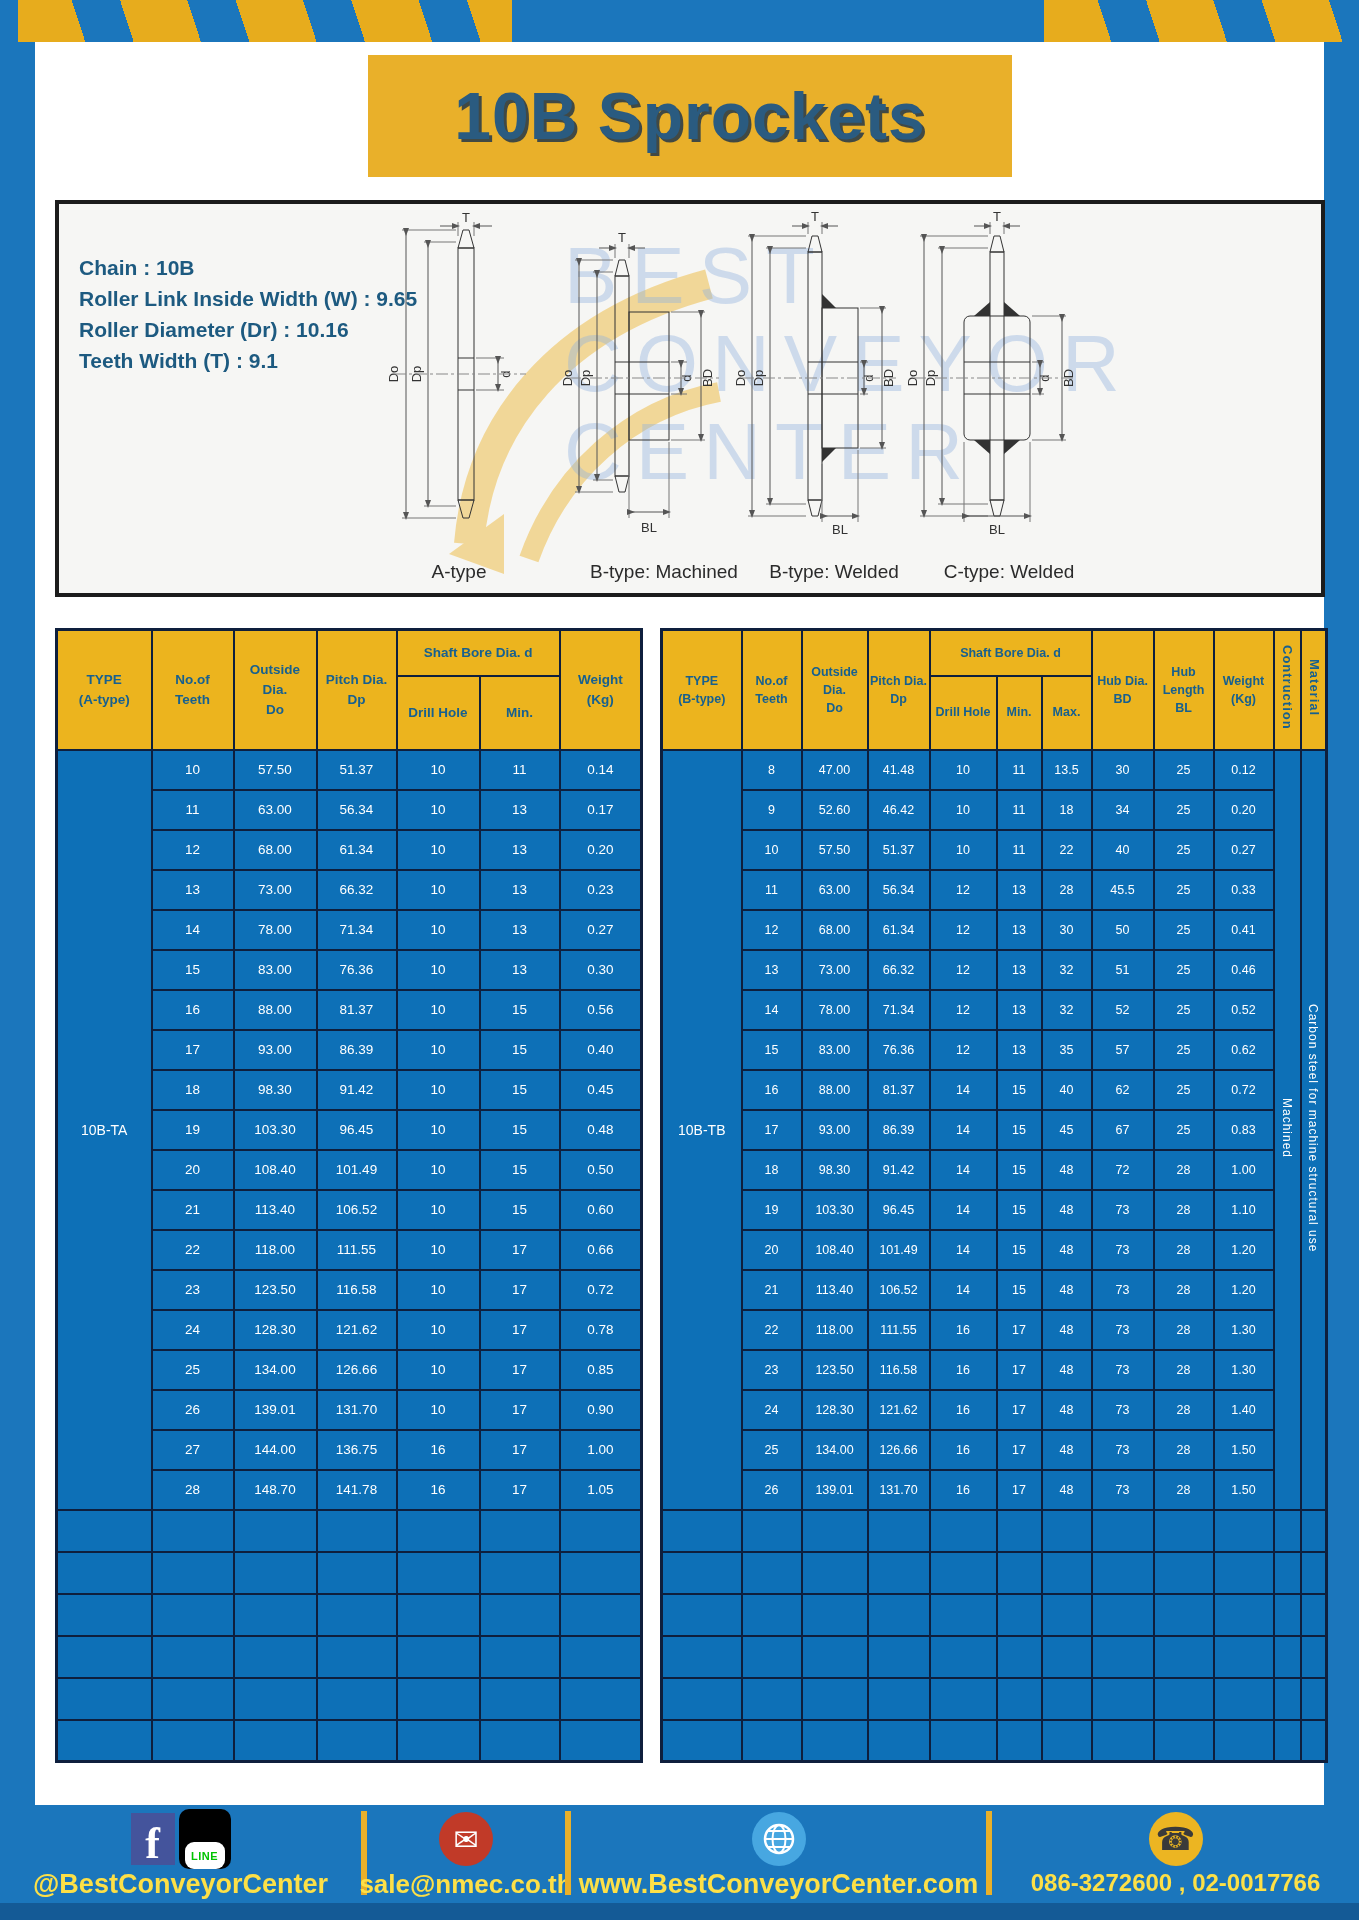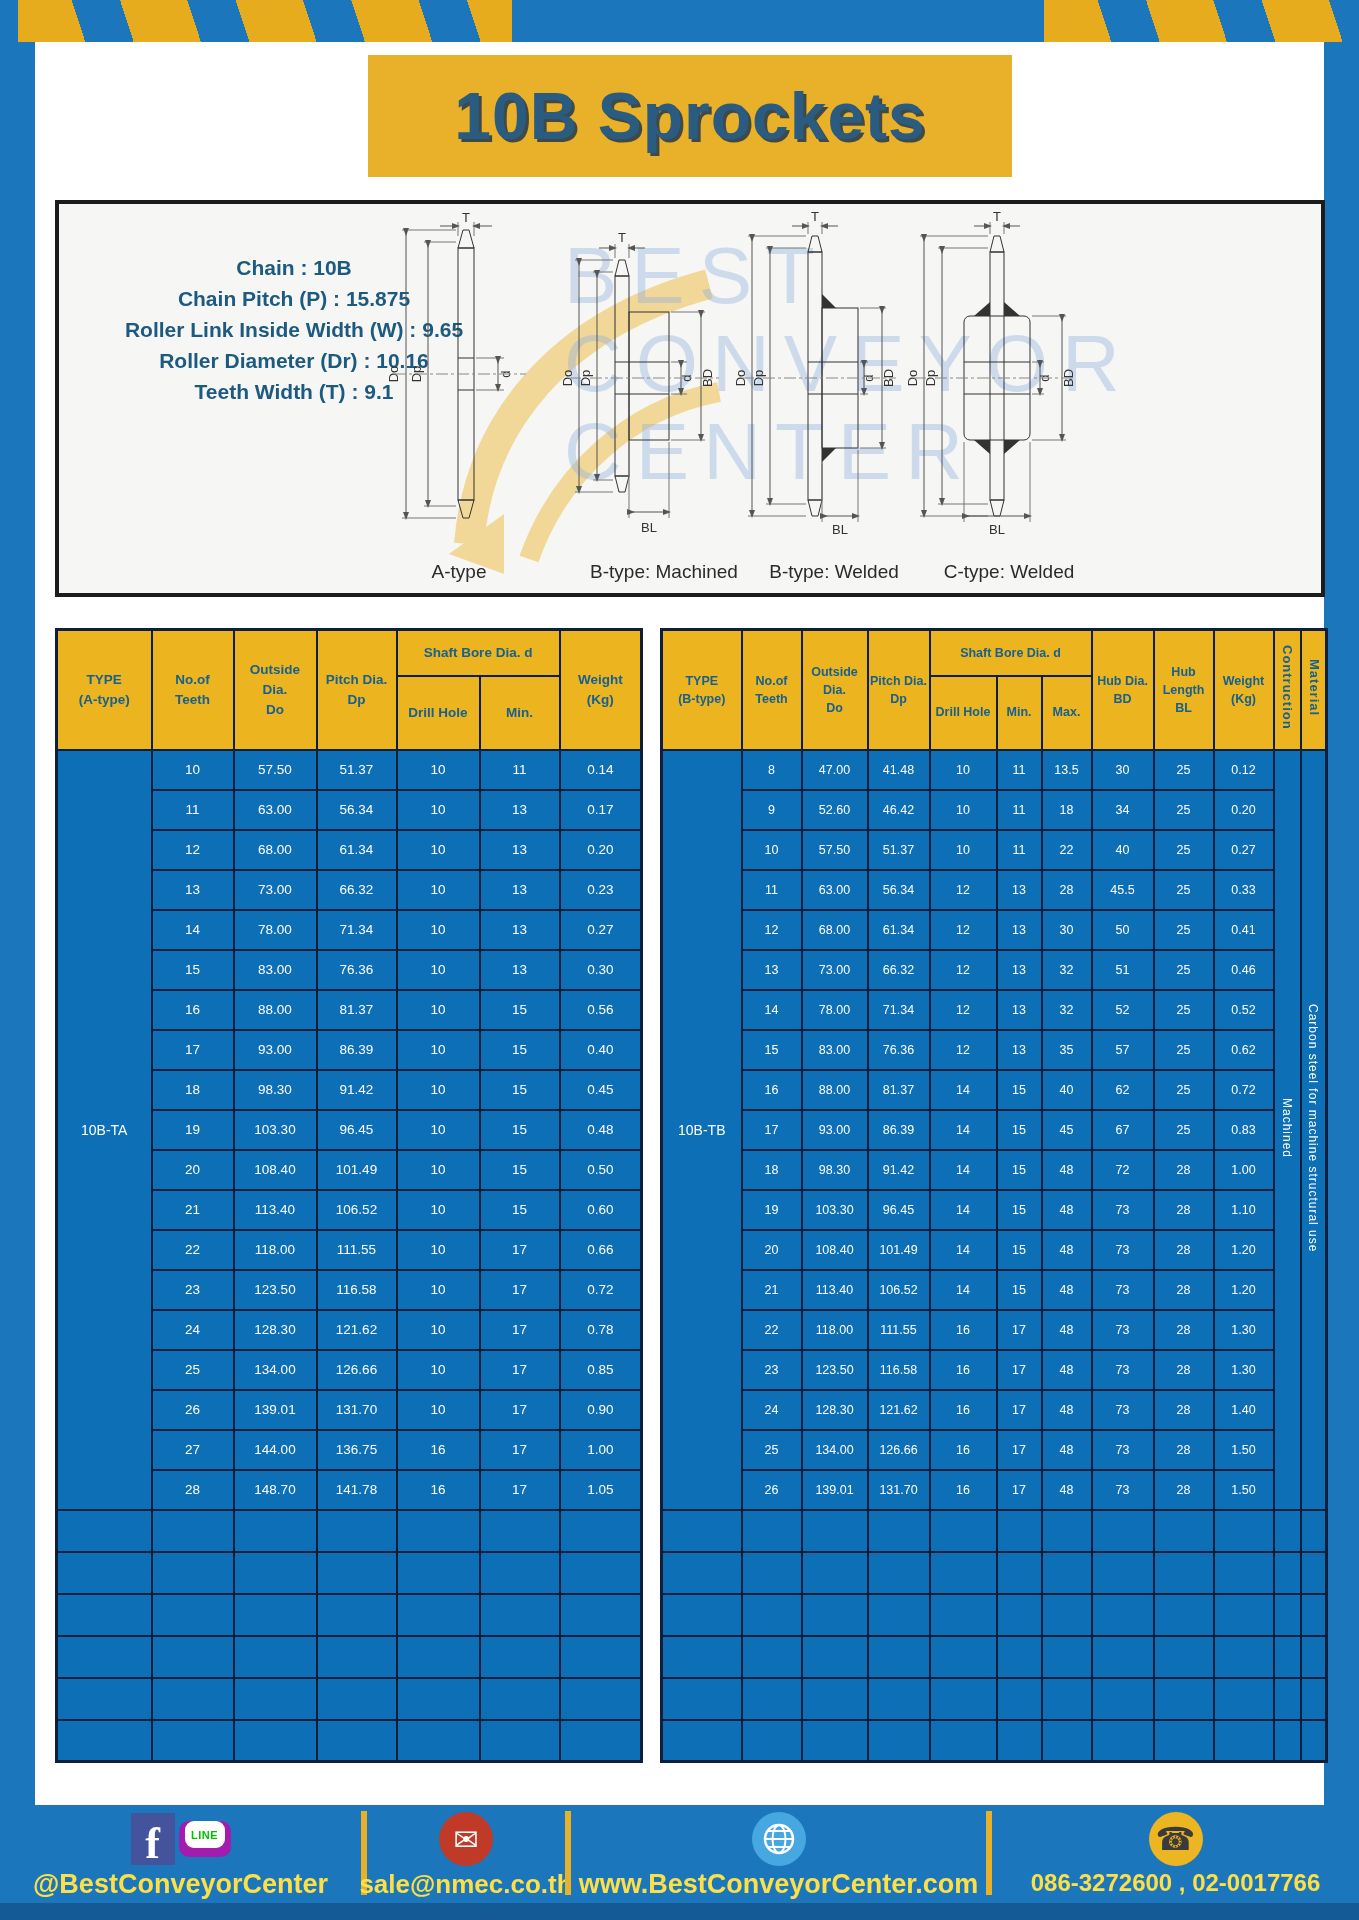--- a/index.html
+++ b/index.html
@@ -15,21 +15,21 @@
     display:flex; align-items:center; justify-content:center; }
   .title-box span { font-size:66px; font-weight:800; color:#2a5b80; letter-spacing:1px;
     text-shadow:3px 3px 0 rgba(23,48,75,0.8); }
 
   .diagram-panel { position:absolute; left:55px; top:200px; width:1270px; height:397px;
     background:#f6f6f4; border:4px solid #1c1c1c; overflow:hidden; }
   .watermark { position:absolute; left:505px; top:28px; font-weight:400; font-size:80px; line-height:88px;
     letter-spacing:14px; color:rgba(145,178,222,0.40); white-space:nowrap; }
   .logo-swoosh { position:absolute; left:350px; top:10px; opacity:0.45; }
   .specs { position:absolute; left:20px; top:48px; width:430px; }
-  .specs div { font-size:21px; font-weight:bold; color:#1d5a80; line-height:31px;text-align:center; }
+  .specs div { font-size:21px; font-weight:bold; color:#1d5a80; line-height:31px; }
   .diag { position:absolute; top:8px; }
   .diag text { font-family:"Liberation Sans",sans-serif; font-size:13px; fill:#333; }
   .diag-label { position:absolute; bottom:10px; text-align:center; font-size:19px; color:#2b2b2b; }
 
   .spec-table { position:absolute; top:628px; border-collapse:collapse; table-layout:fixed;
     border:3px solid #0e1f3d; }
   .spec-table th, .spec-table td { border:2px solid #0e1f3d; text-align:center; vertical-align:middle; padding:0; overflow:hidden; }
   .spec-table th { background:#ecb41e; color:#17608f; font-weight:bold; font-size:13.5px;
     white-space:pre-line; line-height:1.45; }
   .spec-table td { background:#0d70b7; color:#ffffff; font-size:13px; }
@@ -48,21 +48,21 @@
   td .vert { font-size:12px; }
 
   .footer { position:absolute; left:0; top:1805px; width:1359px; height:98px; display:flex; }
   .f-sec { display:flex; flex-direction:column; align-items:center; }
   .f-sec .icons { height:60px; display:flex; align-items:center; gap:4px; margin-top:4px; }
   .f-text { color:#fde047; font-weight:bold; font-size:27px; white-space:nowrap; }
   .f-div { width:6px; height:84px; background:#e9b02a; margin-top:6px; }
   .s1 { width:361px; } .s2 { width:198px; } .s3 { width:415px; } .s4 { width:367px; }
   .fb-icon { width:44px; height:52px; background:#44549c; color:#fff; font-family:"Liberation Serif",serif;
     font-size:44px; font-weight:bold; display:flex; align-items:flex-end; justify-content:center; line-height:0.95; }
-  .line-icon { width:52px; height:36px; background:#a21caf; border-radius:10px; display:flex; align-items:flex-start; justify-content:center; }
+  .line-icon { width:52px; height:60px; background:#000000; border-radius:10px; display:flex; align-items:flex-end; justify-content:center; }
   .line-bubble { width:40px; height:27px; background:#fff; border-radius:9px; color:#00c300;
     font-size:11px; font-weight:bold; display:flex; align-items:center; justify-content:center; letter-spacing:0.5px; }
   .round-icon { width:54px; height:54px; border-radius:50%; display:flex; align-items:center; justify-content:center; }
   .mail-bg { background:#c13a28; color:#fff; font-size:30px; font-family:"DejaVu Sans",sans-serif; }
   .globe-bg { background:#47a7e1; }
   .phone-bg { background:#ecb522; color:#3a3a3a; font-size:32px; font-family:"DejaVu Sans",sans-serif; }
   .bottom-strip { position:absolute; left:0; top:1903px; width:1359px; height:17px; background:#145a96; }
 </style>
 </head>
 <body>
@@ -83,21 +83,20 @@
       <polygon points="40,340 95,300 95,360" fill="#edb32a"></polygon>
     </svg>
     <div class="watermark">
       <div>BEST</div>
       <div>CONVEYOR</div>
       <div>CENTER</div>
     </div>
 
     <div class="specs">
       <div>Chain  :  10B</div>
-      <div>Chain Pitch (P)  :  15.875</div>
       <div>Roller Link Inside Width (W) : 9.65</div>
       <div>Roller Diameter (Dr)  : 10.16</div>
       <div>Teeth Width (T)  :  9.1</div>
     </div>
 
     <svg class="diag" style="left:315px" width="170" height="335" viewBox="0 0 170 335">
       <defs>
           <marker id="ar" markerWidth="8" markerHeight="8" refX="4" refY="4" orient="auto">
             <path d="M0,1 L8,4 L0,7 Z" fill="#555"></path>
           </marker>

